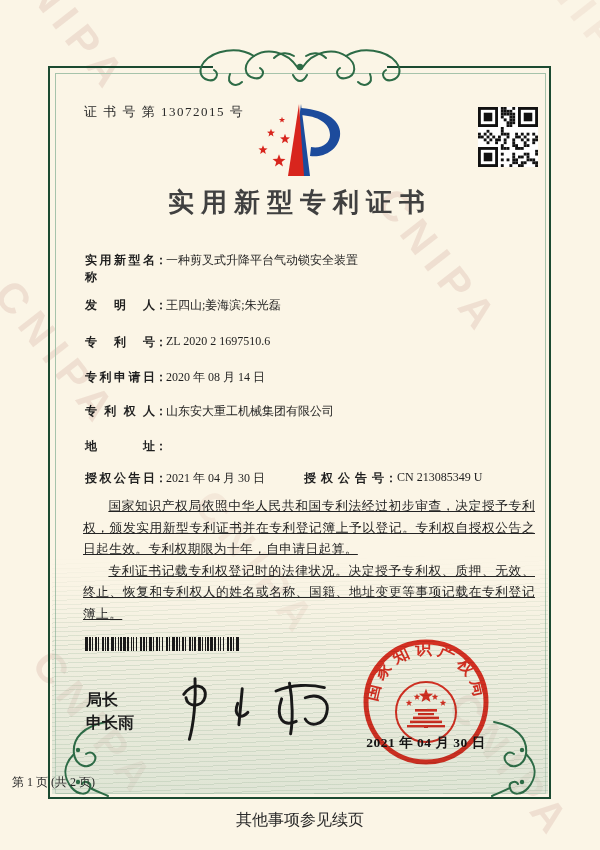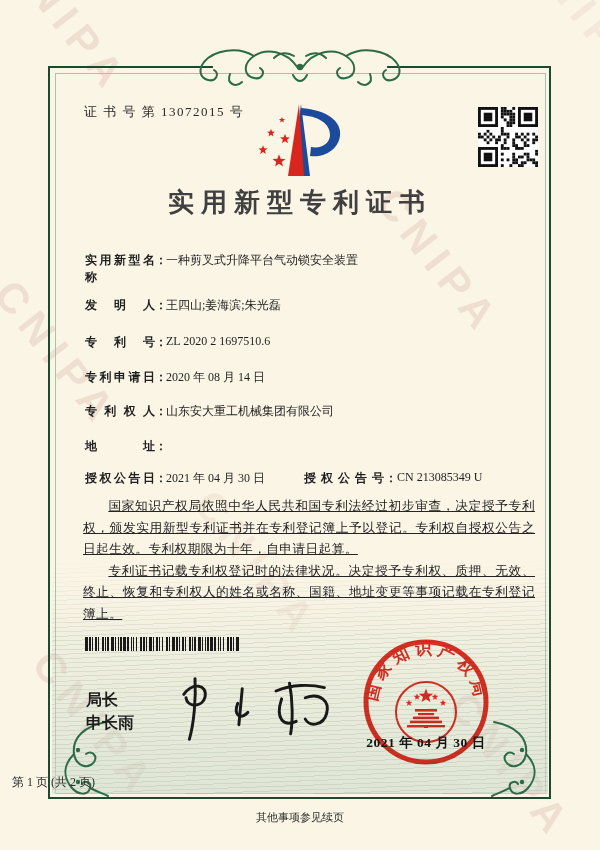--- a/index.html
+++ b/index.html
@@ -56,21 +56,21 @@
   .paras p{margin:0;text-indent:2em;text-decoration:underline;}
   .barcode{position:absolute;left:85px;top:637px;z-index:2;}
   .director{position:absolute;left:86px;top:688px;z-index:2;
     font-family:"Liberation Sans","DejaVu Sans",sans-serif;
     font-weight:700;font-size:16px;line-height:23px;color:#1d1d1d;}
   .signature{position:absolute;left:168px;top:674px;z-index:3;}
   .seal{position:absolute;left:360px;top:636px;z-index:3;mix-blend-mode:multiply;}
   .seal-date{position:absolute;left:356px;top:734px;width:140px;text-align:center;
     font-size:13.5px;font-weight:600;color:#141414;z-index:4;letter-spacing:0.5px;}
   .page-number{position:absolute;left:12px;top:774px;width:100%;text-align:left;font-size:12px;color:#2a2a2a;z-index:2;}
-  .continuation{position:absolute;left:0;top:810px;width:100%;text-align:center;font-size:11px;color:#2a2a2a;z-index:2;}
+  .continuation{position:absolute;left:0;top:810px;width:100%;text-align:center;font-size:16px;color:#2a2a2a;z-index:2;}
 </style>
 </head>
 <body>
 
 <div class="page">
 
   <span class="wm" style="left:-20px;top:-4px;">CNIPA</span>
   <span class="wm light" style="left:498px;top:-12px;">CNIPA</span>
   <span class="wm" style="left:352px;top:238px;">CNIPA</span>
   <span class="wm" style="left:-30px;top:330px;">CNIPA</span>

